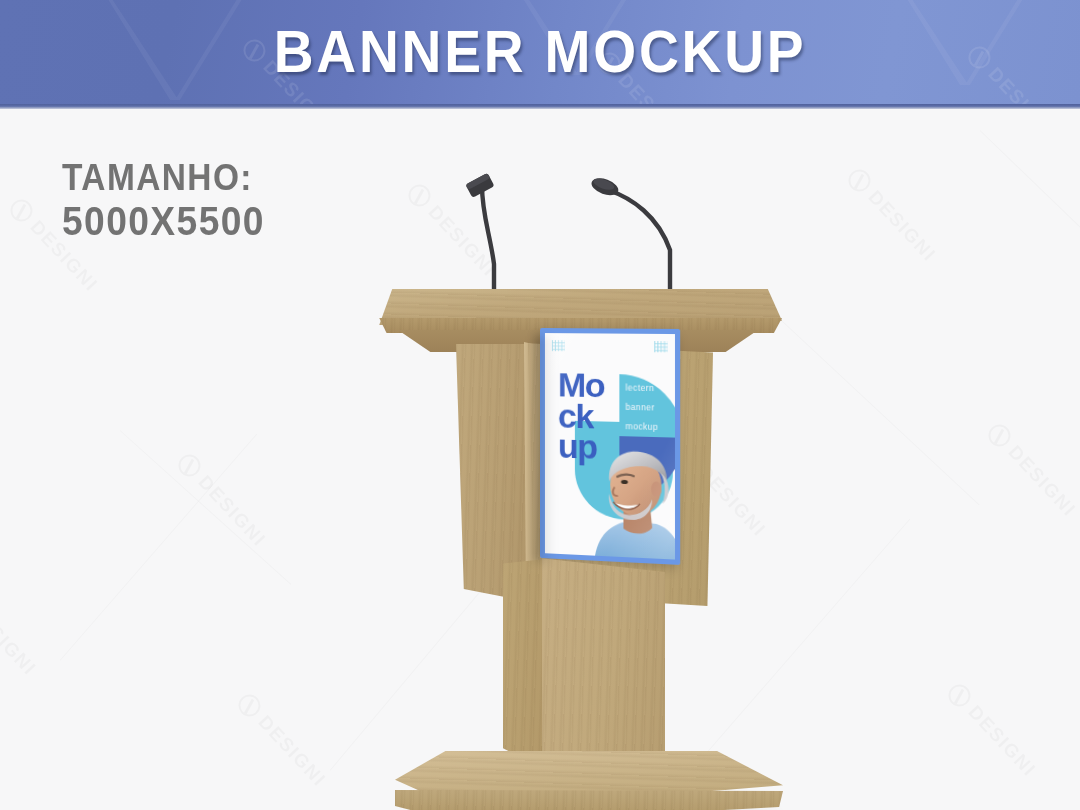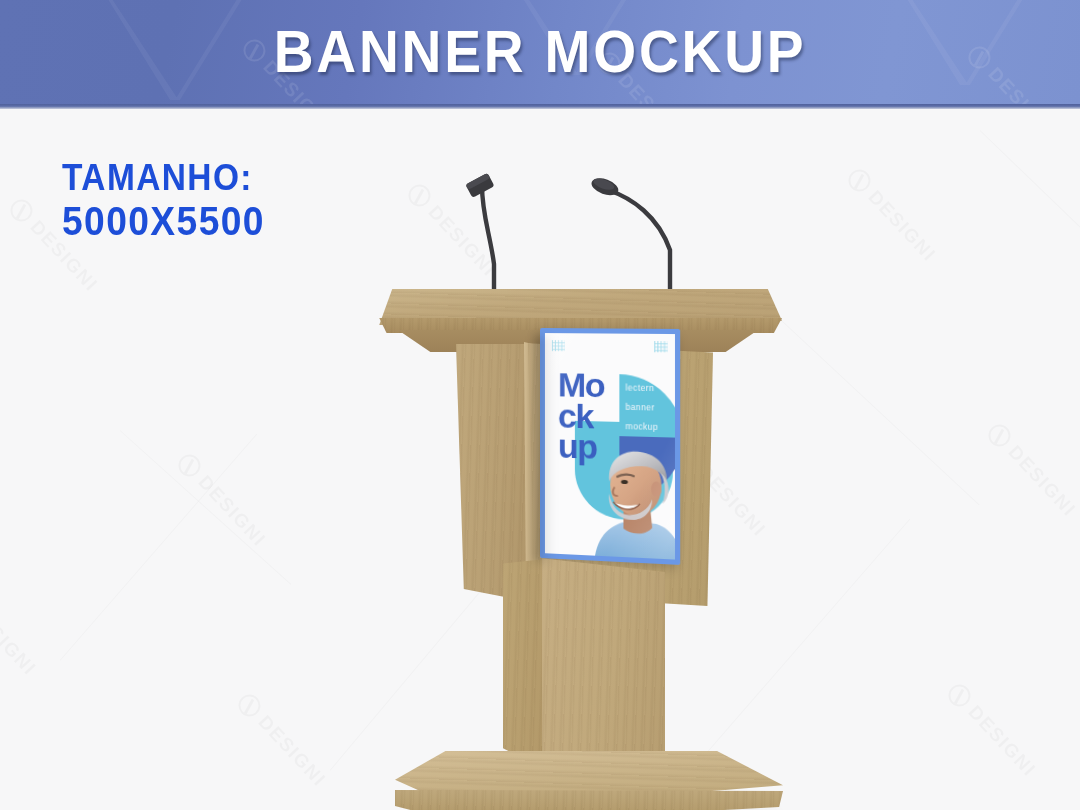--- a/index.html
+++ b/index.html
@@ -118,21 +118,21 @@
     background: rgba(255,255,255,0.10);
     border: none;
   }
 
   
   .size-block {
     position: absolute;
     left: 62px;
     top: 158px;
     z-index: 5;
-    color: #1d4ed8;
+    color: #737373;
     font-family: "Liberation Sans Narrow", "Liberation Sans", sans-serif;
     font-weight: 700;
     letter-spacing: 1.5px;
     line-height: 1.13;
   }
   .size-label { font-size: 36px; display:block; transform: scaleX(0.93); transform-origin:left; }
   .size-value { font-size: 40px; display:block; transform: scaleX(0.93); transform-origin:left; }
 
   
   .scene {

